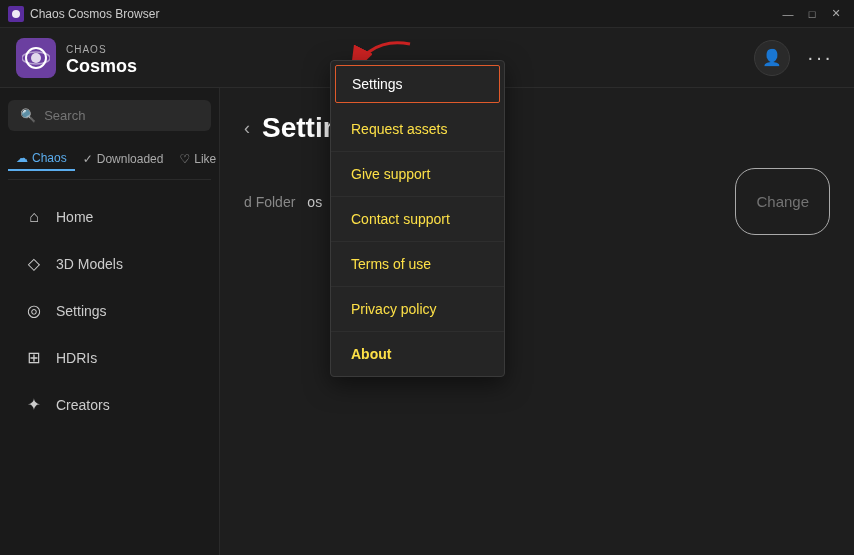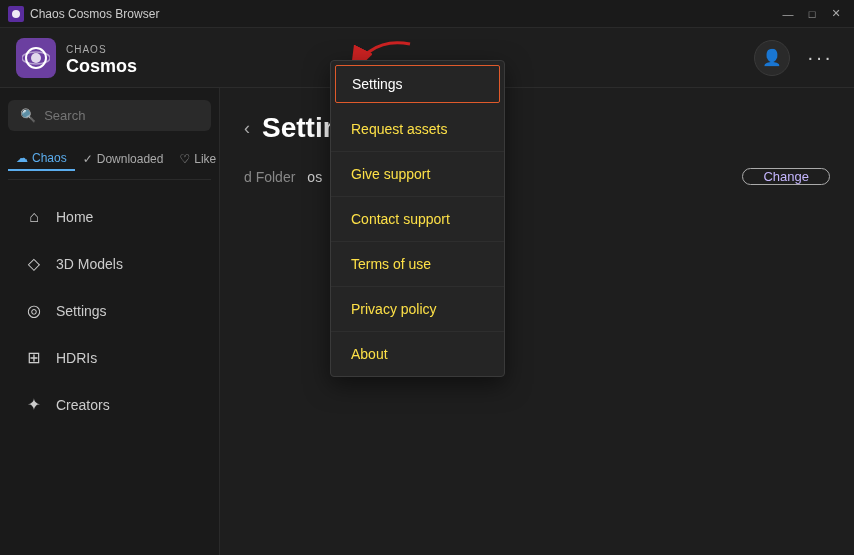--- a/index.html
+++ b/index.html
@@ -164,20 +164,21 @@
       padding: 14px 20px;
       font-size: 14px;
       color: #fde047;
       cursor: pointer;
       border-bottom: 1px solid #2e2e2e;
       display: block;
       background: transparent;
     }
     .dropdown-item:last-child {
       border-bottom: none;
+      font-weight: bold;
     }
     .dropdown-item.active {
       border: 1.5px solid #e05a2b;
       color: #ffffff;
       background: #252525;
       border-radius: 2px;
       margin: 4px;
       padding: 10px 16px;
       width: calc(100% - 8px);
     }
@@ -298,26 +299,26 @@
     .settings-label {
       font-size: 14px;
       color: #888;
     }
     .settings-value {
       font-size: 14px;
       color: #cccccc;
     }
     .change-btn {
       margin-left: auto;
-      padding: 0 20px;
+      padding: 24px 20px;
       border: 1.5px solid #aaa;
       border-radius: 20px;
       background: transparent;
-      color: #c4b5fd;
-      font-size: 13px;
+      color: #737373;
+      font-size: 15px;
       cursor: pointer;
     }
 
     
     svg.arrow-svg {
       overflow: visible;
     }
   </style>
 </head>
 <body>

